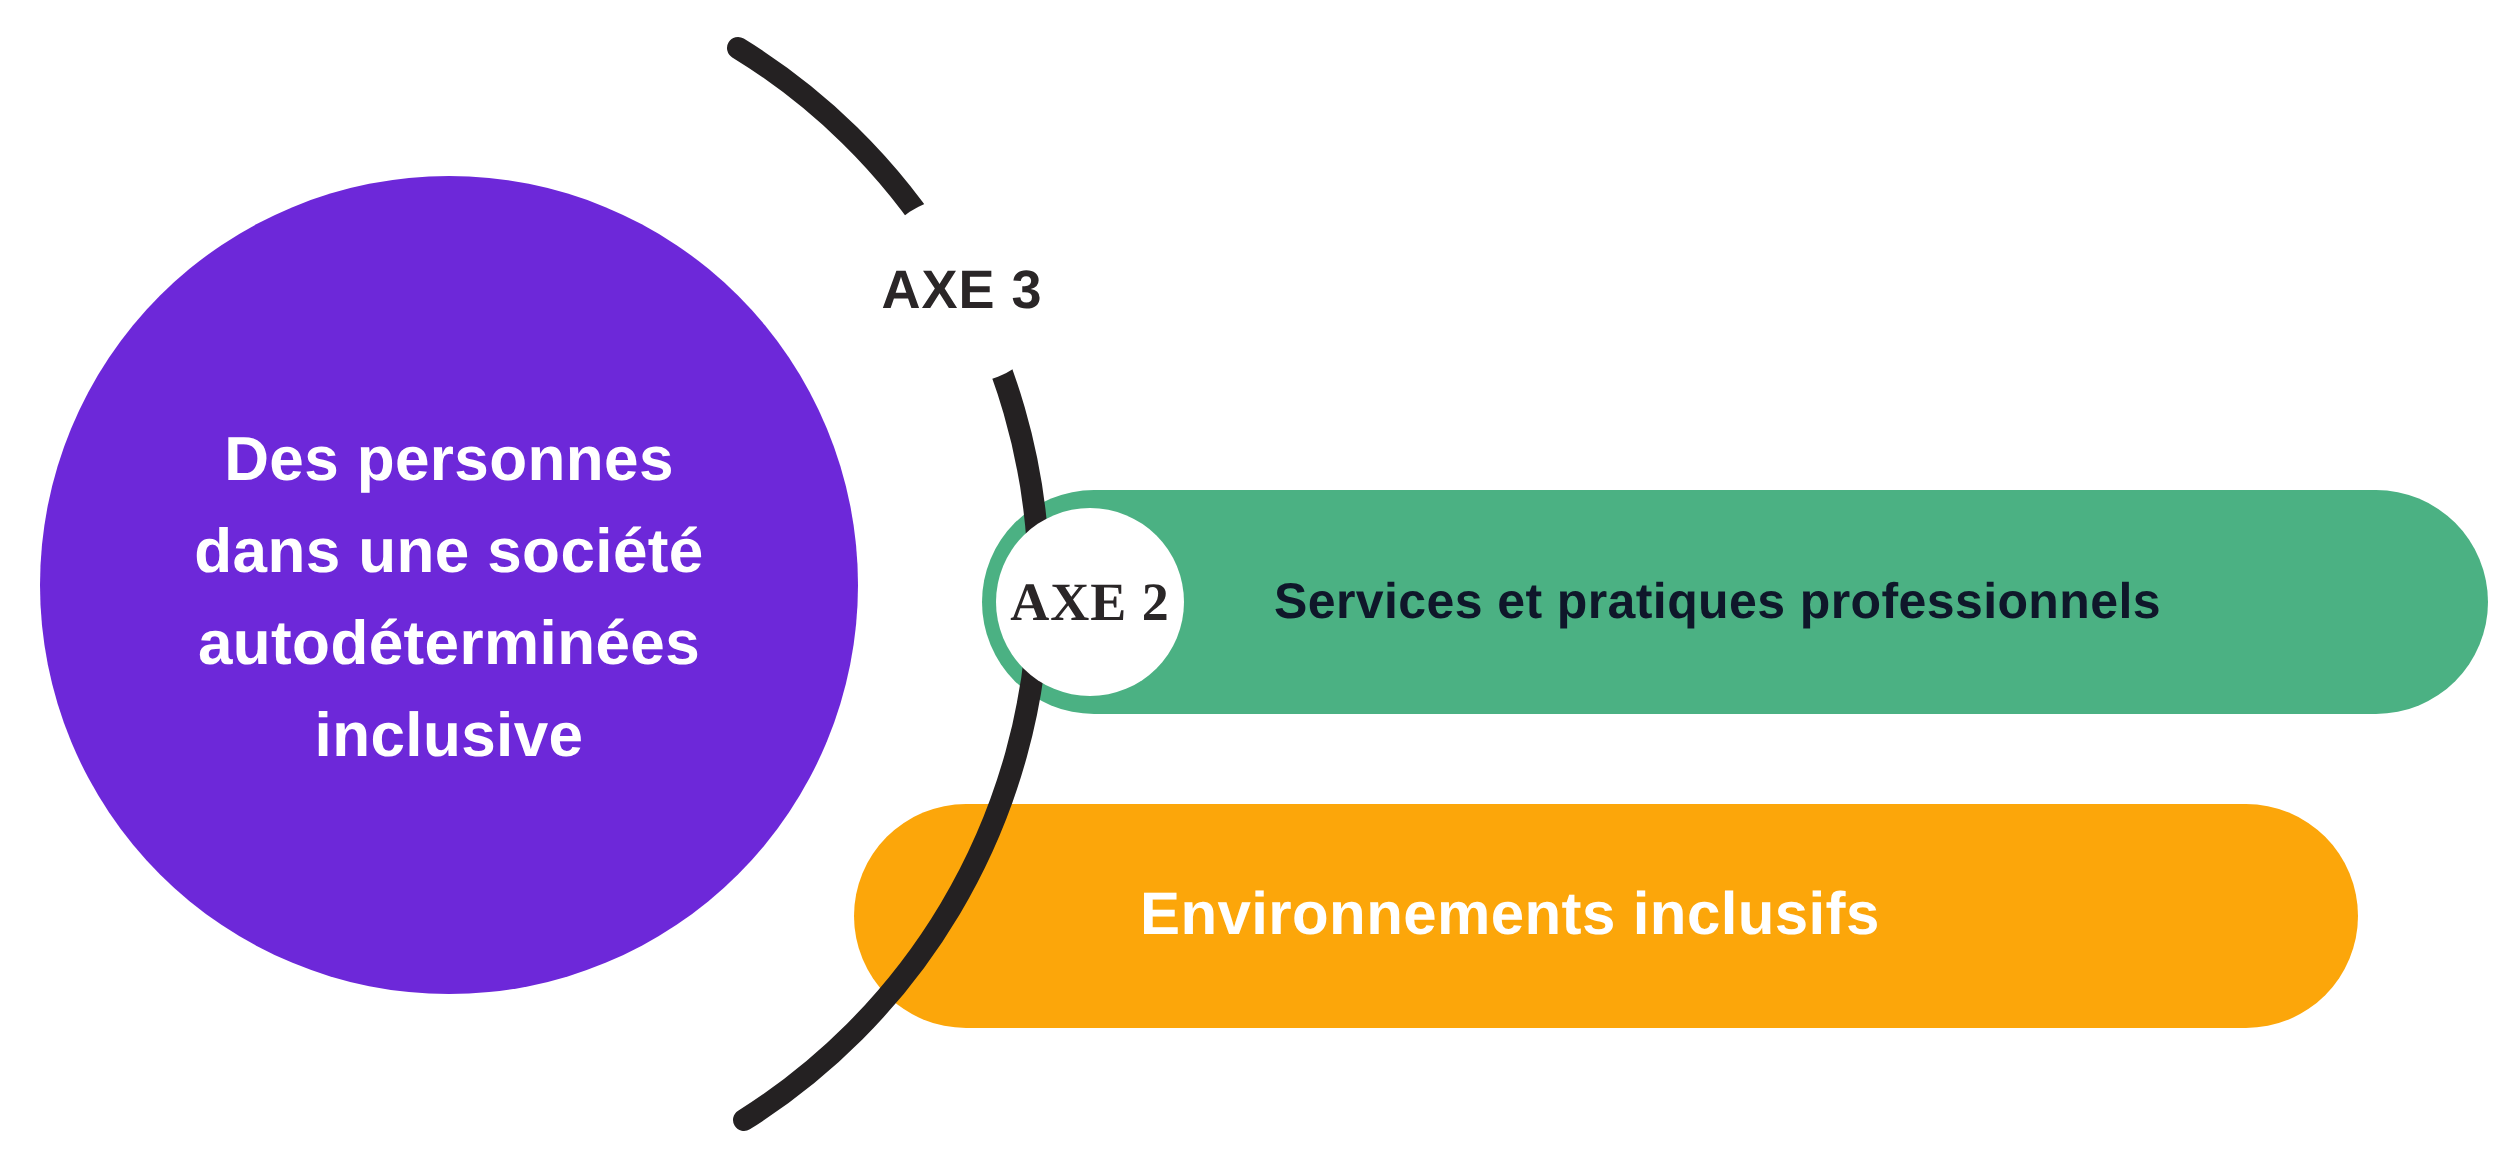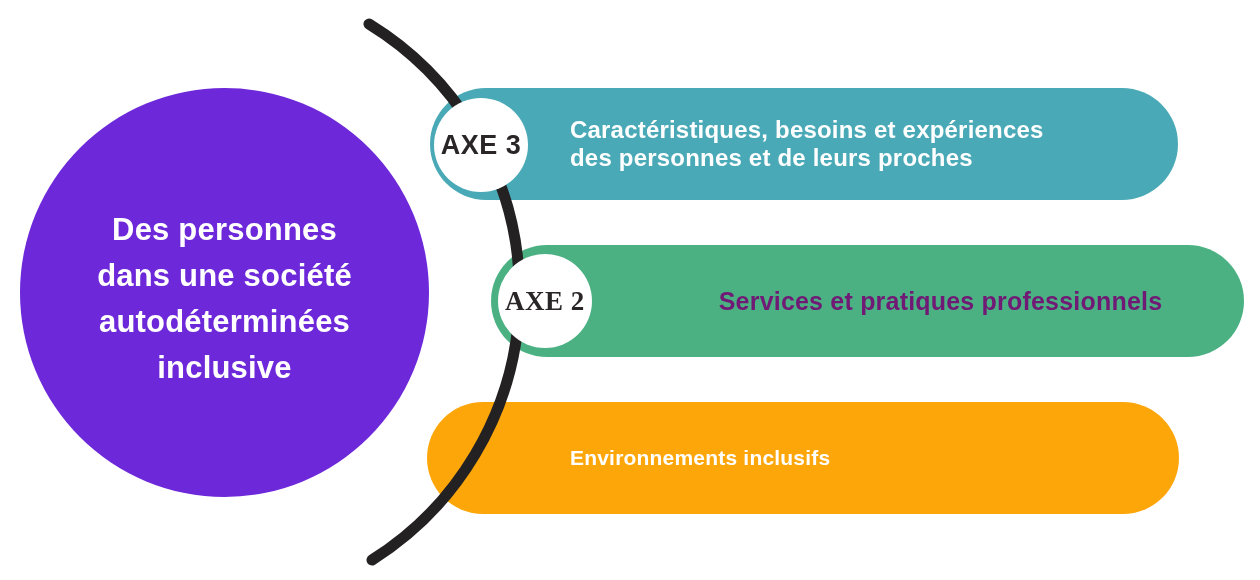--- a/index.html
+++ b/index.html
@@ -55,21 +55,21 @@
   }
   .pill-1 { left: 430px; top: 88px;  width: 748px; }
   .pill-2 { left: 491px; top: 245px; width: 753px; }
   .pill-3 { left: 427px; top: 402px; width: 752px; }
   .pill-label {
     font-weight: 700;
     letter-spacing: 0.2px;
   }
   .pill-1 .pill-label { padding-left: 140px; font-size: 24px; line-height: 28px; }
   .pill-2 .pill-label { padding-left: 146px; font-size: 25px; line-height: 28px; }
-  .pill-3 .pill-label { padding-left: 143px; font-size: 21px; line-height: 28px; }
+  .pill-3 .pill-label { padding-left: 143px; font-size: 30px; line-height: 28px; }
   
   .badge {
     position: absolute;
     width: 94px;
     height: 94px;
     border-radius: 50%;
     z-index: 4;
     display: flex;
     align-items: center;
     justify-content: center;
@@ -92,28 +92,22 @@
 
   <div class="hub" style="background: #6d28d9; color: rgb(255, 255, 255);">
     <div class="hub-text">
       <div>Des personnes</div>
       <div>dans une société</div>
       <div>autodéterminées</div>
       <div>inclusive</div>
     </div>
   </div>
 
-  <div class="pill pill-1" style="background: rgb(74, 169, 182); color: rgb(255, 255, 255);">
-    <div class="pill-label">
-      <div>Caractéristiques, besoins et expériences</div>
-      <div>des personnes et de leurs proches</div>
-    </div>
-  </div>
 
-  <div class="pill pill-2" style="background: rgb(75, 177, 131); color: #701a75; justify-content: center;">
+  <div class="pill pill-2" style="background: rgb(75, 177, 131); color: #0f172a;">
     <div class="pill-label">
       <div>Services et pratiques professionnels</div>
     </div>
   </div>
 
   <div class="pill pill-3" style="background: rgb(252, 166, 10); color: rgb(255, 255, 255);">
     <div class="pill-label">
       <div>Environnements inclusifs</div>
     </div>
   </div>

